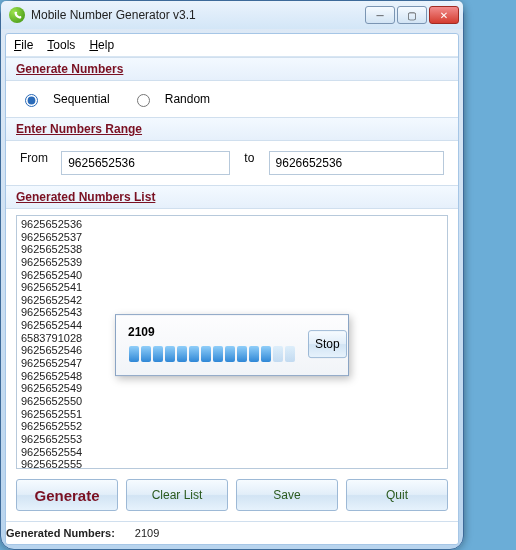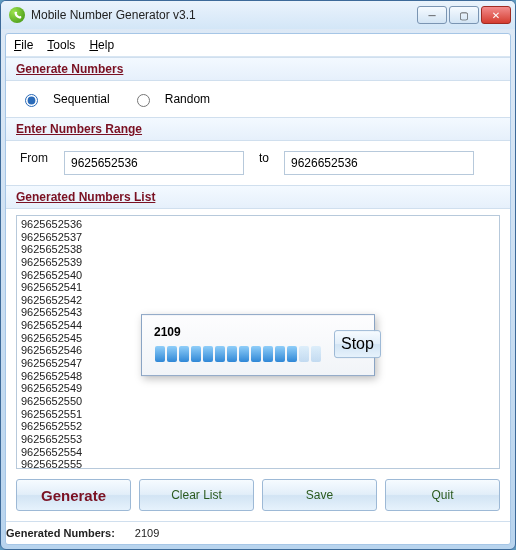--- a/index.html
+++ b/index.html
@@ -6,25 +6,25 @@
   body {
     margin: 0;
     font-family: "Segoe UI", Tahoma, sans-serif;
     font-size: 12px;
     background: #6badd7;
     width: 516px;
     height: 550px;
     overflow: hidden;
   }
   .window {
-    width: 516px;
+    width: 464px;
     height: 550px;
     background: linear-gradient(#dfeaf6, #b8d4ee);
     border: 1px solid #3d6a99;
-    border-radius: 6px;
+    border-radius: 14px;
     box-shadow: 0 0 8px rgba(0,0,0,0.4);
     display: flex;
     flex-direction: column;
   }
   .titlebar {
     height: 28px;
     display: flex;
     align-items: center;
     padding: 0 4px 0 8px;
     background: linear-gradient(#eaf3fc, #d3e6f7);
@@ -173,21 +173,21 @@
     width: 10px;
     border-radius: 2px;
     background: linear-gradient(#8fcef9,#2f87d6);
   }
   .progress .chunk.dim { opacity: 0.25; }
   .modal-btn {
     width: 56px; height: 28px;
     border: 1px solid #9db9d6;
     border-radius: 3px;
     background: linear-gradient(#f6fbff,#e2eef9 48%,#d2e4f4 52%,#e6f2fc);
-    font-size: 16px;
+    font-size: 12px;
     cursor: pointer;
   }
   .list-area { position: relative; flex:1; display:flex; min-height:0; }
   
   .listbox::-webkit-scrollbar { width: 16px; }
   .listbox::-webkit-scrollbar-track { background: #eef3f9; border-left:1px solid #cbd9e8; }
   .listbox::-webkit-scrollbar-thumb { background: #cfdff0; border:1px solid #aac2dc; border-radius:2px; }
 </style>
 </head>
 <body>
@@ -244,21 +244,21 @@
         <div class="listbox" id="listbox">
             <div>9625652536</div>
             <div>9625652537</div>
             <div>9625652538</div>
             <div>9625652539</div>
             <div>9625652540</div>
             <div>9625652541</div>
             <div>9625652542</div>
             <div>9625652543</div>
             <div>9625652544</div>
-            <div>9625652545</div>
+            <div>6583791028</div>
             <div>9625652546</div>
             <div>9625652547</div>
             <div>9625652548</div>
             <div>9625652549</div>
             <div>9625652550</div>
             <div>9625652551</div>
             <div>9625652552</div>
             <div>9625652553</div>
             <div>9625652554</div>
             <div>9625652555</div>

